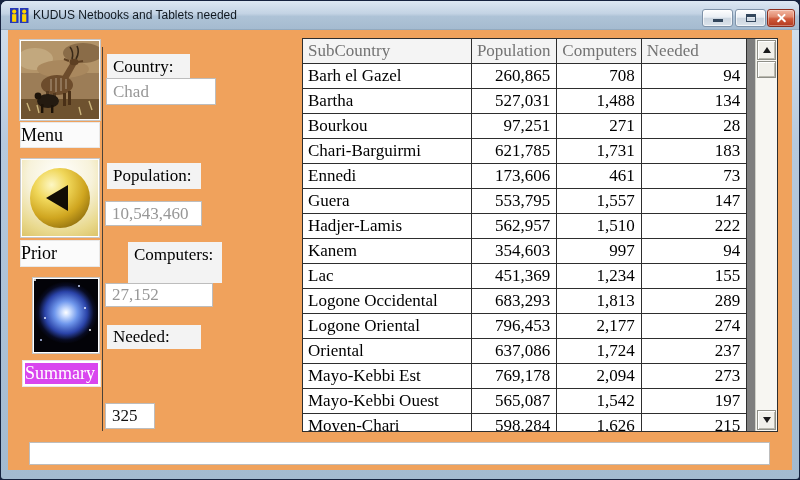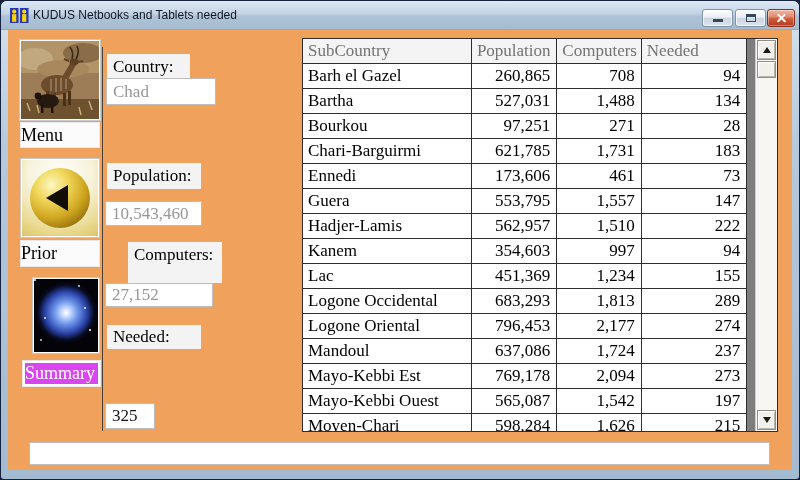--- a/index.html
+++ b/index.html
@@ -268,21 +268,21 @@
             <div class="cell c2 num">1,813</div>
             <div class="cell c3 num">289</div>
           </div>
           <div class="row">
             <div class="cell c0">Logone Oriental</div>
             <div class="cell c1 num">796,453</div>
             <div class="cell c2 num">2,177</div>
             <div class="cell c3 num">274</div>
           </div>
           <div class="row">
-            <div class="cell c0">Mandoul</div>
+            <div class="cell c0">Oriental</div>
             <div class="cell c1 num">637,086</div>
             <div class="cell c2 num">1,724</div>
             <div class="cell c3 num">237</div>
           </div>
           <div class="row">
             <div class="cell c0">Mayo-Kebbi Est</div>
             <div class="cell c1 num">769,178</div>
             <div class="cell c2 num">2,094</div>
             <div class="cell c3 num">273</div>
           </div>

